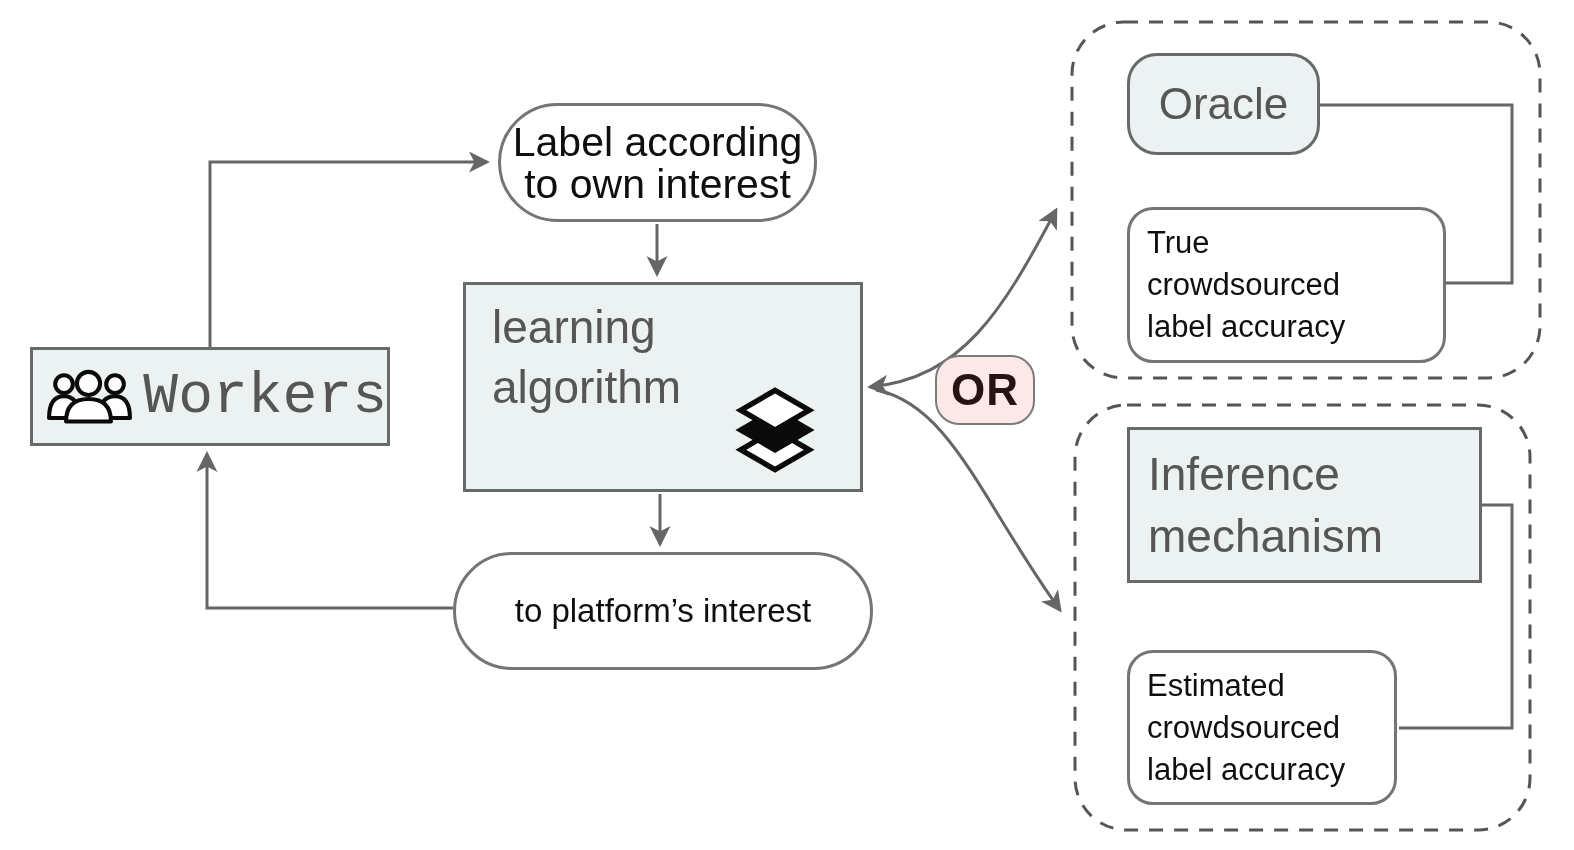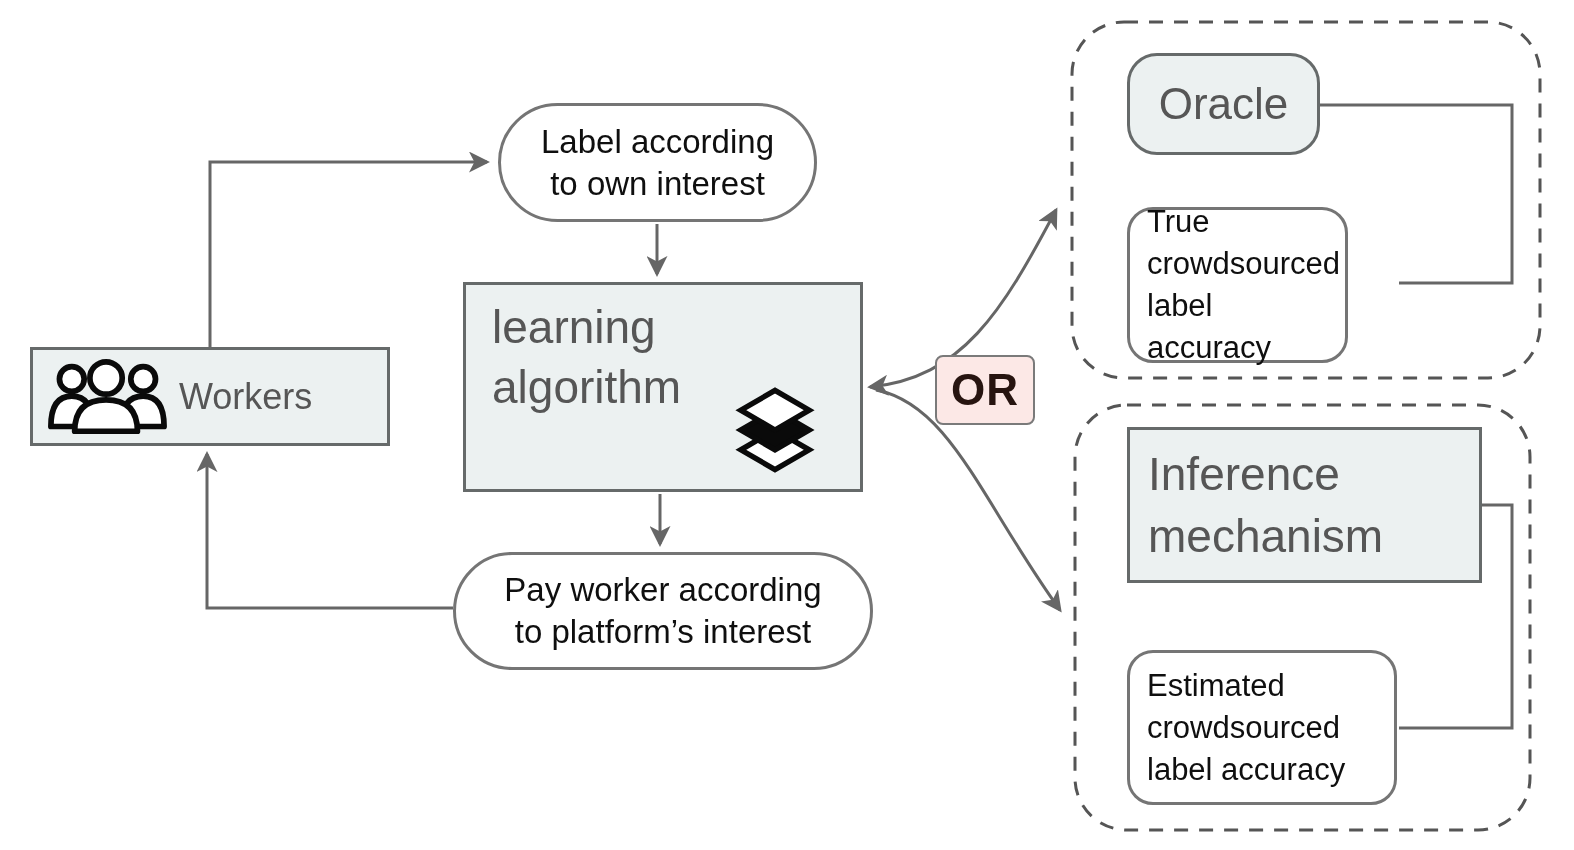--- a/index.html
+++ b/index.html
@@ -13,47 +13,47 @@
     background:#ecf1f1; border:3px solid #666a6a; color:#565656;
   }
   .pill {
     background:#ffffff; border:3px solid #757575; color:#0f0f0f;
   }
   .line { display:block; }
 
   
   .workers { left:30px; top:347px; width:360px; height:99px;
     display:flex; align-items:center; gap:10px; padding-left:12px; }
-  .workers-label { font-size:36px; }
+  .workers-label { font-size:58px;font-family:Liberation Mono, monospace; }
 
   
   .label-pill { left:498px; top:103px; width:319px; height:119px; border-radius:60px;
     display:flex; flex-direction:column; justify-content:center; align-items:center;
-    font-size:33px; line-height:42px; }
+    font-size:41px; line-height:42px; }
 
   
   .rl-box { left:463px; top:282px; width:400px; height:210px;
     font-size:46px; line-height:60px; padding:12px 0 0 26px; }
   .rl-icon { position:absolute; left:264px; top:100px; }
 
   
   .pay-pill { left:453px; top:552px; width:420px; height:118px; border-radius:59px;
     display:flex; flex-direction:column; justify-content:center; align-items:center;
     font-size:33px; line-height:42px; }
 
   
-  .or-badge { left:935px; top:355px; width:100px; height:70px; border-radius:8px;
+  .or-badge { left:935px; top:355px; width:100px; height:70px; border-radius:24px;
     background:#fce8e6; border:2.5px solid #7a7a7a; color:#271410;
     display:flex; align-items:center; justify-content:center;
     font-size:44px; font-weight:bold; letter-spacing:1px; }
 
   
   .oracle-box { left:1127px; top:53px; width:193px; height:102px;
     display:flex; align-items:center; justify-content:center; font-size:44px;border-radius:30px; }
-  .true-pill { left:1127px; top:207px; width:221px; height:156px; border-radius:26px;
+  .true-pill { left:1127px; top:207px; width:319px; height:156px; border-radius:26px;
     display:flex; flex-direction:column; justify-content:center;
     padding-left:17px; font-size:31px; line-height:42px; }
 
   
   .inference-box { left:1127px; top:427px; width:355px; height:156px;
     display:flex; flex-direction:column; justify-content:center;
     padding-left:18px; font-size:46px; line-height:62px; }
   .estimated-pill { left:1127px; top:650px; width:270px; height:155px; border-radius:26px;
     display:flex; flex-direction:column; justify-content:center;
     padding-left:17px; font-size:31px; line-height:42px; }
@@ -113,21 +113,20 @@
     <svg class="rl-icon" width="90" height="90" viewBox="0 0 100 100">
       <g stroke-linejoin="miter">
         <polygon points="50,50 88,72 50,94 12,72" fill="#ffffff" stroke="#0a0a0a" stroke-width="6"></polygon>
         <polygon points="50,28 88,50 50,72 12,50" fill="#0a0a0a" stroke="#0a0a0a" stroke-width="6"></polygon>
         <polygon points="50,6 88,28 50,50 12,28" fill="#ffffff" stroke="#0a0a0a" stroke-width="6"></polygon>
       </g>
     </svg>
   </div>
 
   <div class="node pill pay-pill">
-    <span class="line">Pay worker according</span>
     <span class="line">to platform’s interest</span>
   </div>
 
   <div class="node or-badge">OR</div>
 
   <div class="node graybox oracle-box">Oracle</div>
 
   <div class="node pill true-pill">
     <span class="line">True</span>
     <span class="line">crowdsourced</span>

